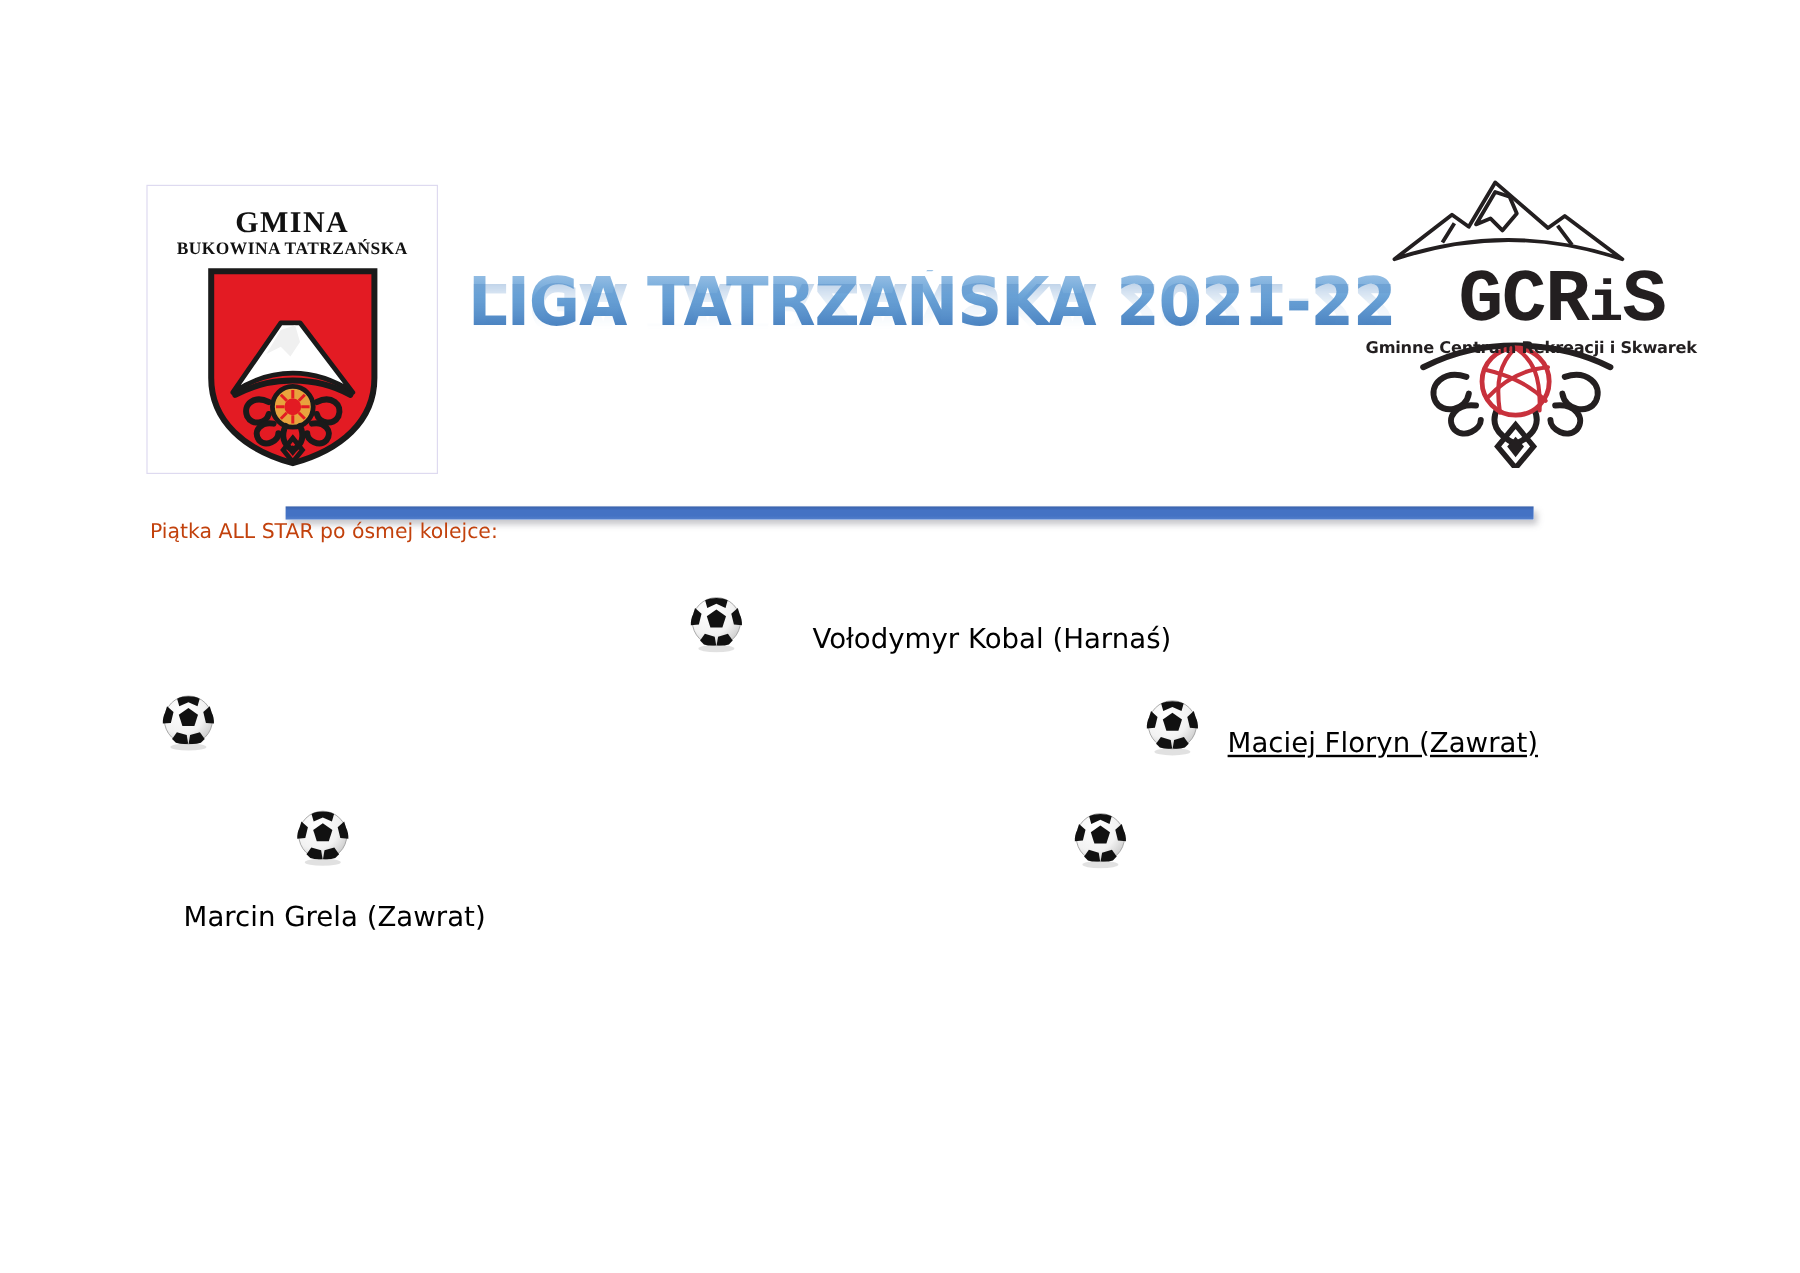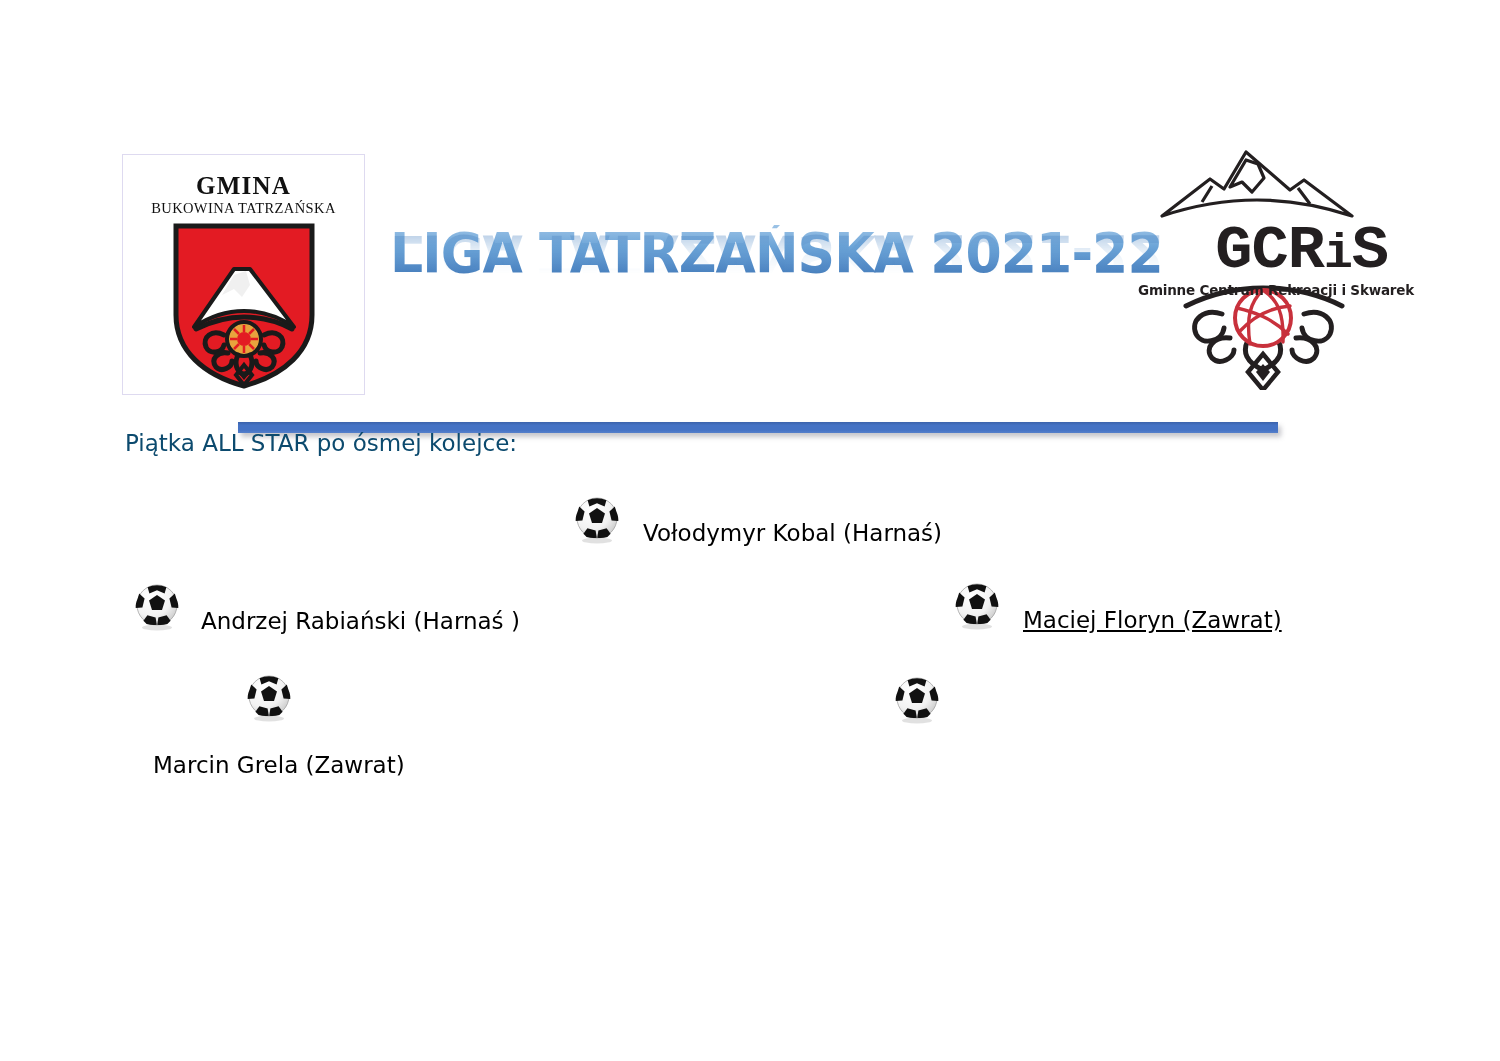--- a/index.html
+++ b/index.html
@@ -55,21 +55,21 @@
     color: #111111;
     line-height: 1;
   }
   #gmina-subtitle {
     position: absolute;
     left: 0;
     top: 46px;
     width: 100%;
     text-align: center;
     font-family: "Liberation Serif", serif;
-    font-weight: normal;
+    font-weight: bold;
     font-size: 14.5px;
     letter-spacing: 0.4px;
     color: #111111;
     line-height: 1;
   }
   #gmina-shield-wrap {
     position: absolute;
     left: 50%;
     top: 68px;
     transform: translateX(-50%);
@@ -168,23 +168,23 @@
     background: linear-gradient(to bottom, #3a62ab 0%, #4472c4 30%, #4472c4 72%, #5580cb 100%);
     box-shadow: 3px 4px 5px rgba(120,120,130,0.42);
   }
 
   
   #intro-line {
     position: absolute;
     left: 125px;
     top: 428px;
     font-family: "DejaVu Sans", sans-serif;
-    font-size: 23px;
+    font-size: 17px;
     line-height: 30px;
-    color: #0c4a6e;
+    color: #c2410c;
     white-space: nowrap;
   }
 
   .player-entry {
     position: absolute;
     display: flex;
     align-items: center;
     white-space: nowrap;
   }
   .player-name {
@@ -196,21 +196,21 @@
   .ball {
     position: relative;
     display: inline-block;
     width: 48px;
     height: 48px;
     flex: 0 0 48px;
   }
   .ball svg { display: block; width: 48px; height: 48px; }
 
   
-  #player-0 { left: 573px; top: 492px; }
+  #player-0 { left: 573px; top: 492px; gap: 34px; }
   #player-0 .player-name { margin-left: 22px; margin-top: 26px; }
 
   #player-1 { left: 133px; top: 578px; }
   #player-1 .player-name { margin-left: 20px; margin-top: 28px; }
 
   #player-2 { left: 953px; top: 577px; }
   #player-2 .player-name { margin-left: 22px; margin-top: 28px; text-decoration: underline; }
 
   #player-3 { left: 133px; top: 674px; flex-direction: column; }
   #player-3 .player-name { margin-left: 20px; margin-top: 28px; }
@@ -346,21 +346,20 @@
       <g fill="#111111">
         <path d="M24 12 L32 17.6 L29 27 L19 27 L16 17.6 Z"></path>
         <path d="M24 2.3 C20.6 2.3 17.4 3 14.6 4.3 L16.4 10.6 L24 7.2 L31.6 10.6 L33.4 4.3 C30.6 3 27.4 2.3 24 2.3 Z"></path>
         <path d="M4.6 15.8 C3.2 18.6 2.5 21.8 2.7 25 L9.4 24.4 L11.6 15.4 L6.2 10.6 Z"></path>
         <path d="M43.4 15.8 L41.8 10.6 L36.4 15.4 L38.6 24.4 L45.3 25 C45.5 21.8 44.8 18.6 43.4 15.8 Z"></path>
         <path d="M13.6 41 C16.8 42 20.4 42.2 23.8 41.8 L22.6 34.6 L14.4 32.2 L10.4 37.8 Z"></path>
         <path d="M37.6 37.8 L33.6 32.2 L25.4 34.6 L24.2 41.8 C27.6 42.2 31.2 42 34.4 41 Z"></path>
       </g>
     </svg>
   </span>
-  <span class="player-name">Andrzej Rabiański (Harnaś )</span>
 </div>
 
 <div class="player-entry" id="player-2">
   <span class="ball">
     <svg viewBox="0 0 48 48" aria-hidden="true">
       <defs>
         <radialGradient id="bg2" cx="36%" cy="30%" r="78%">
           <stop offset="0%" stop-color="#ffffff"></stop>
           <stop offset="62%" stop-color="#f2f2f2"></stop>
           <stop offset="100%" stop-color="#c9c9c9"></stop>

